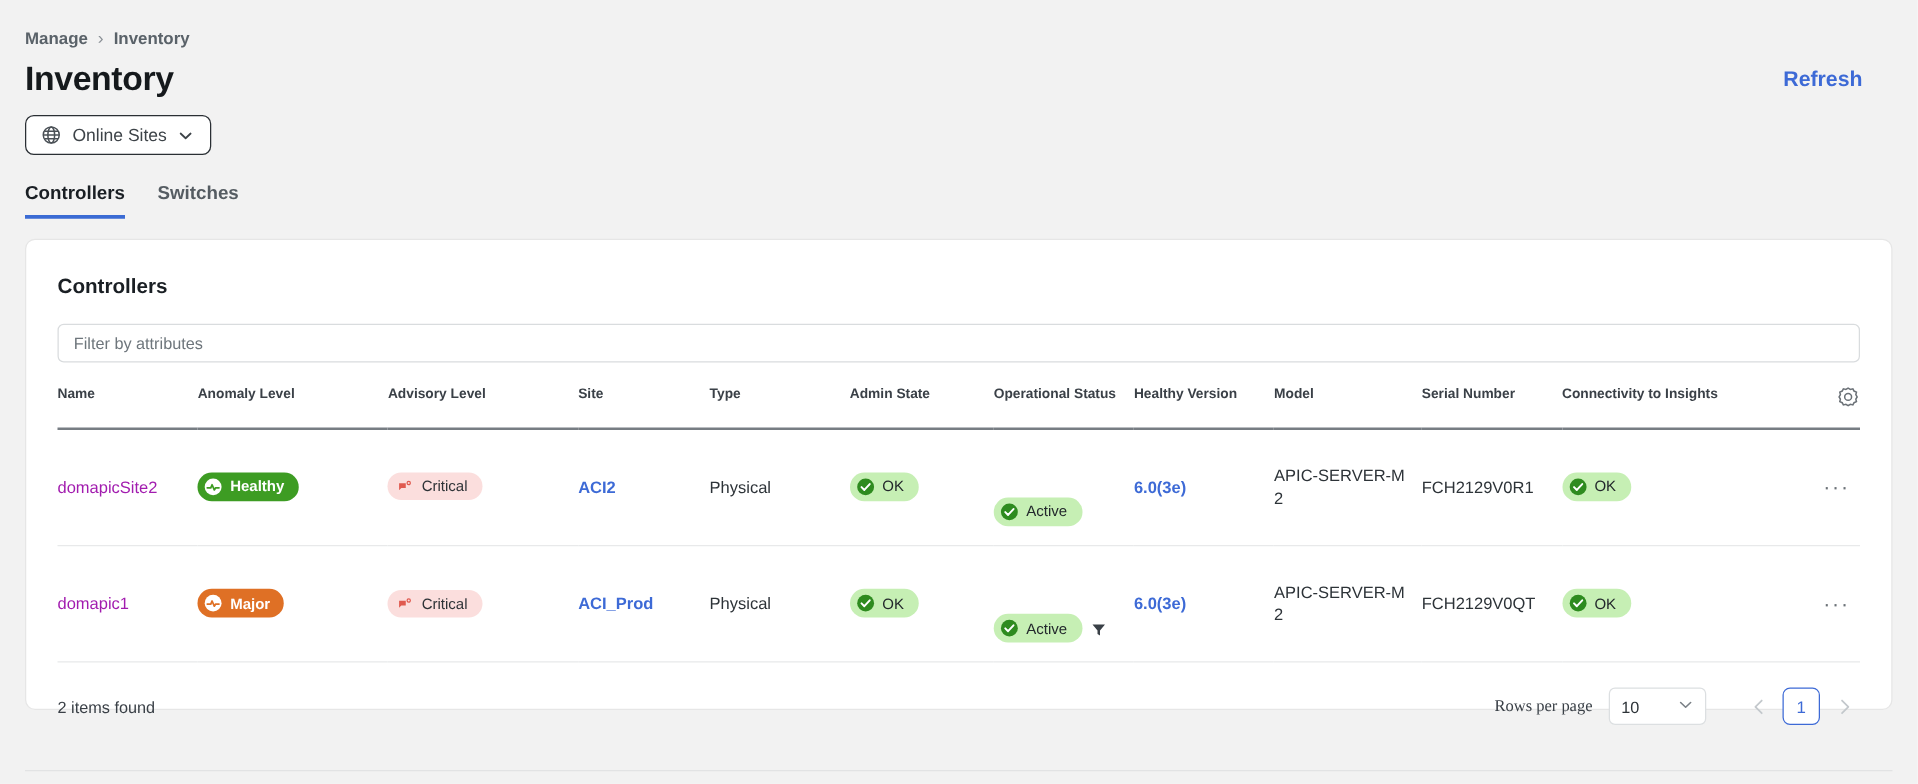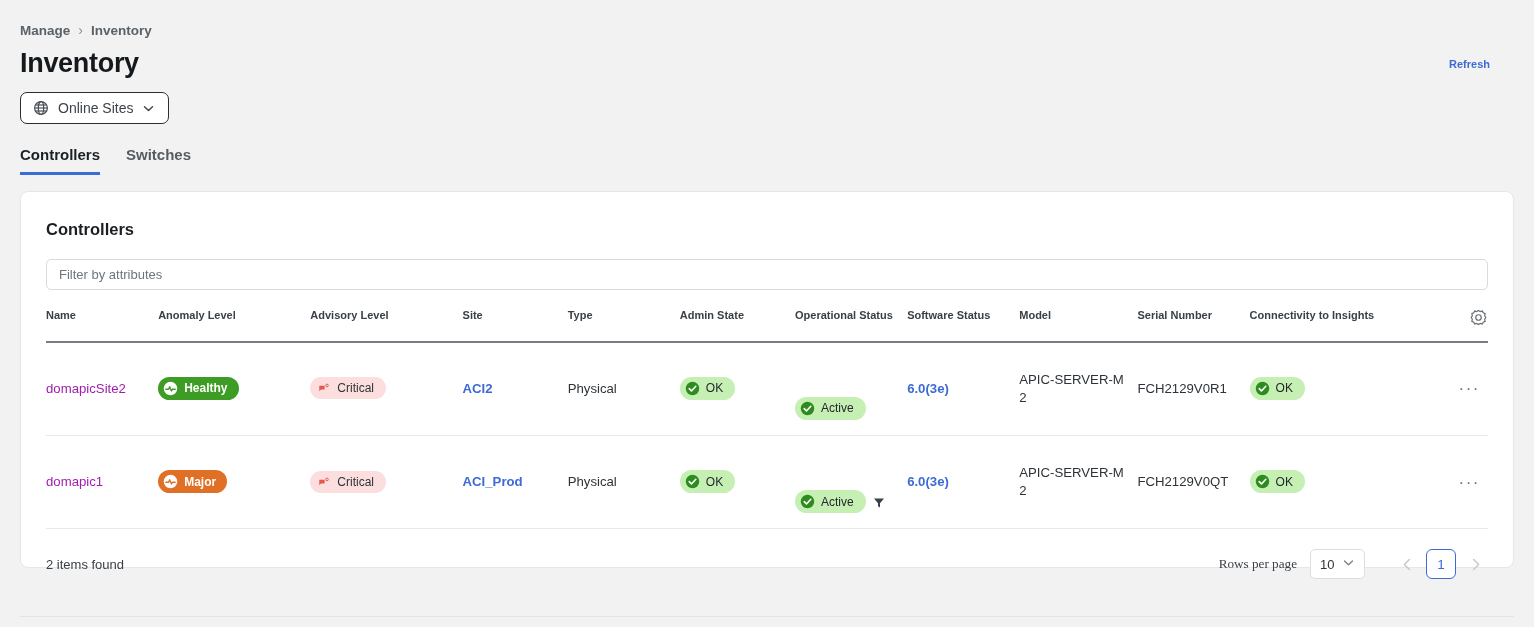--- a/index.html
+++ b/index.html
@@ -19,21 +19,21 @@
   }
   .crumb-sep { color: #8a9096; font-weight: normal; font-size: 14px; }
 
   
   .title-row {
     display: flex; align-items: center; justify-content: space-between;
     padding: 10px 44px 0 20px;
   }
   .page-title { font-size: 27px; font-weight: bold; letter-spacing: -0.3px; color: #15191c; }
   .refresh-link {
-    font-size: 11px; font-weight: bold; color: #3d6ad6;
+    font-size: 17px; font-weight: bold; color: #3d6ad6;
     cursor: pointer; text-decoration: none;
   }
 
   
   .site-select-wrap { padding: 13px 0 0 20px; }
   .site-select {
     display: inline-flex; align-items: center; gap: 9px;
     border: 1.6px solid #2a2f34; border-radius: 7px;
     background: #fff; padding: 7px 13px 7px 12px;
     font-size: 14px; color: #3d4348; cursor: pointer;
@@ -127,21 +127,21 @@
   
   .table-footer {
     display: flex; align-items: center; justify-content: space-between;
     margin-top: 20px;
   }
   .items-found { font-size: 13px; color: #3a4047; }
   .pager { display: flex; align-items: center; gap: 13px; }
   .rpp-label { font-size: 13.2px; color: #3a4047; font-family: Liberation Serif, serif; }
   .rpp-select {
     display: inline-flex; align-items: center; justify-content: space-between;
-    width: 55px; height: 30px; border: 1px solid #dcdfe1; border-radius: 5px;
+    width: 78px; height: 30px; border: 1px solid #dcdfe1; border-radius: 5px;
     padding: 0 9px; font-size: 13px; color: #2d3338; background: #fff; cursor: pointer;
   }
   .page-nav { display: flex; align-items: center; gap: 6px; margin-left: 16px; }
   .nav-chev {
     width: 26px; height: 26px; display: flex; align-items: center; justify-content: center;
     cursor: pointer;
   }
   .page-num {
     min-width: 30px; height: 30px; border: 1.6px solid #3d6ad6; border-radius: 6px;
     display: flex; align-items: center; justify-content: center;
@@ -214,21 +214,21 @@
     </colgroup>
     <thead>
       <tr>
         <th>Name</th>
         <th>Anomaly Level</th>
         <th>Advisory Level</th>
         <th>Site</th>
         <th>Type</th>
         <th>Admin State</th>
         <th>Operational Status</th>
-        <th>Software Status</th>
+        <th>Healthy Version</th>
         <th>Model</th>
         <th>Serial Number</th>
         <th>Connectivity to Insights</th>
         <th class="gear-head">
           <span>
             <svg viewBox="0 0 20 20" width="19" height="19" fill="none" stroke="#6b7177" stroke-width="1.3">
               <circle cx="10" cy="10" r="2.9"></circle>
               <path d="M10 2.6l1.9 1.1 2.1-.5 1 1.9 2 .9-.5 2.1 1.1 1.9-1.1 1.9.5 2.1-2 .9-1 1.9-2.1-.5L10 17.4l-1.9-1.1-2.1.5-1-1.9-2-.9.5-2.1L2.4 10l1.1-1.9-.5-2.1 2-.9 1-1.9 2.1.5z"></path>
             </svg>
           </span>

